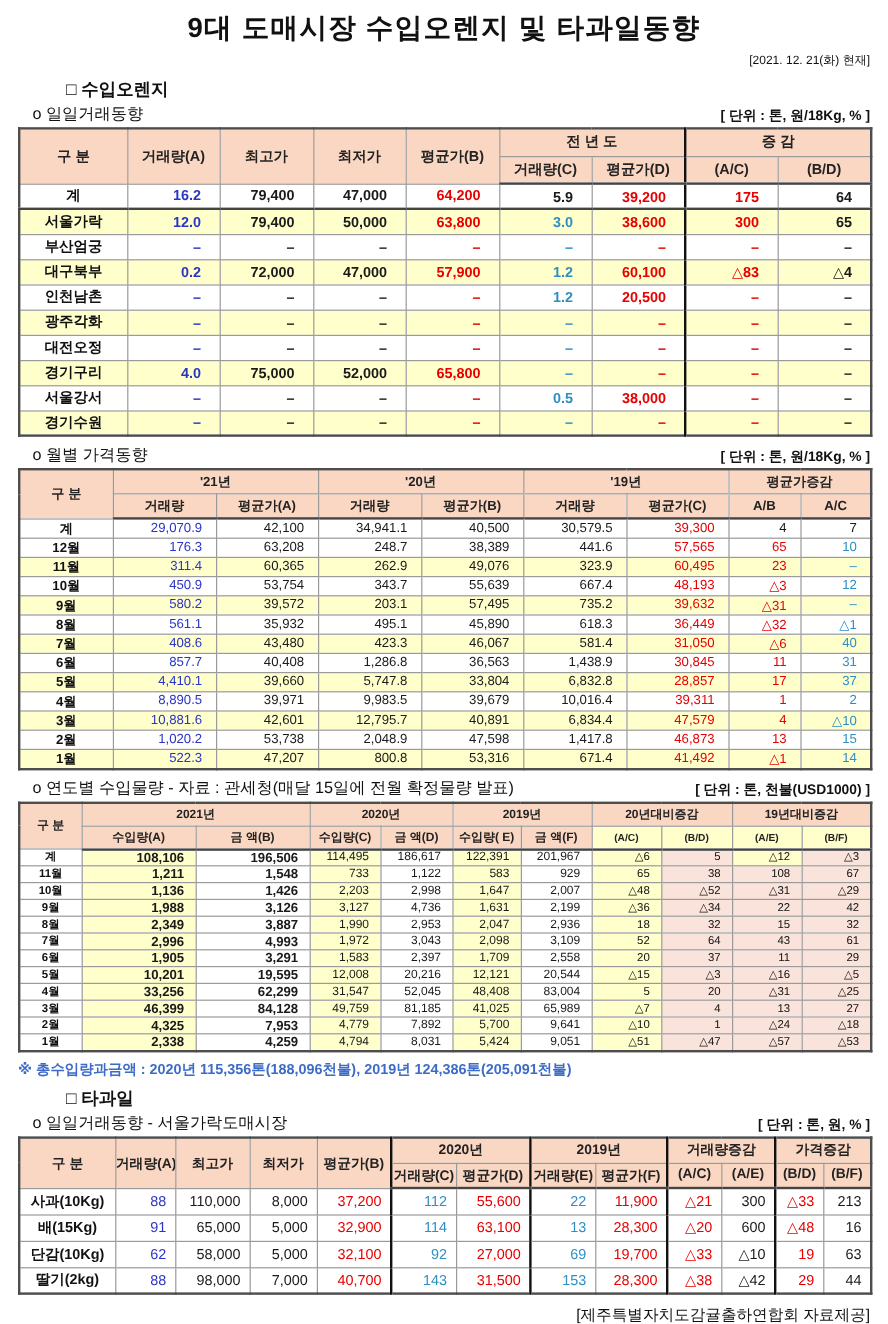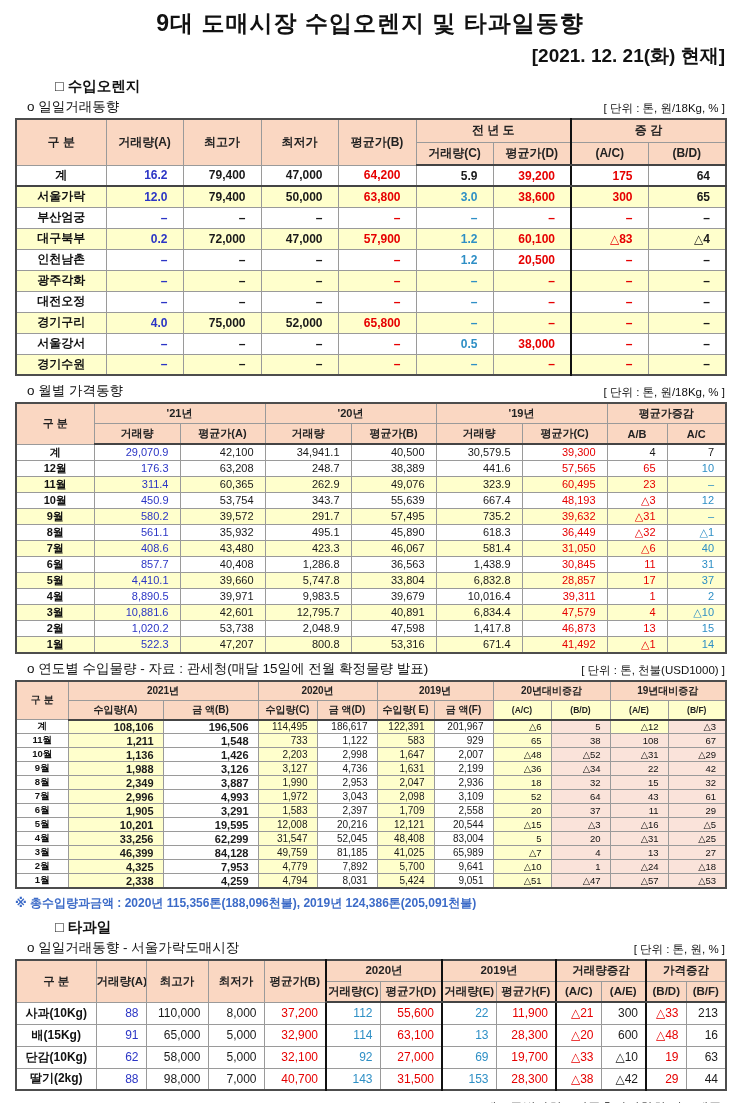--- a/index.html
+++ b/index.html
@@ -1,23 +1,23 @@
 <!DOCTYPE html>
 <html lang="ko" style="--header_bg: #FAD7C2; --zebra_yellow: #FFFFCC; --pink: #FAE3DA; --blue: #2B35C5; --teal: #2E8FC5; --red: #E60000; --note_blue: #3C6BC8;"><head>
 <meta charset="utf-8">
 <style>
   html,body{margin:0;padding:0;background:#fff;}
   .page{width:740px;height:1103px;box-sizing:border-box;padding:6px 15px 4px;
         font-family:"Liberation Sans","DejaVu Sans",sans-serif;color:#111;}
   .title{text-align:center;font-size:23px;font-weight:bold;letter-spacing:1px;margin:2px 0 4px;}
-  .date-note{text-align:right;font-size:19px;font-weight:bold;margin:0 0 8px;}
+  .date-note{text-align:right;font-size:10px;font-weight:normal;margin:0 0 8px;}
   .sec-head{font-size:14.5px;font-weight:bold;margin:6px 0 1px;padding-left:40px;}
   .sub-row{display:flex;justify-content:space-between;align-items:flex-end;margin:2px 0 2px;padding-left:12px;}
   .sub-head{font-size:13.5px;}
-  .unit{font-size:11.5px;font-weight:normal;}
+  .unit{font-size:11.5px;font-weight:bold;}
   .note{color:var(--note_blue);font-weight:bold;font-size:12px;margin:5px 0 2px;}
   .footer{text-align:right;font-size:13px;margin-top:8px;}
 
   table{border-collapse:collapse;table-layout:fixed;width:710px;border:2px solid #4d4d4d;margin-bottom:6px;}
   th,td{border:1px solid #9a9a9a;overflow:hidden;white-space:nowrap;box-sizing:border-box;}
   thead th{background:var(--header_bg);font-weight:bold;color:#222;text-align:center;padding:2px 0;}
   thead tr:last-child th{border-bottom:2px solid #444;}
   td{text-align:right;}
   .lab{text-align:center !important;padding:0 !important;font-weight:bold;}
   tr.bg-y td{background:var(--zebra_yellow);}
@@ -277,21 +277,21 @@
           <td class="c-k">55,639</td>
           <td class="c-k dl">667.4</td>
           <td class="c-r">48,193</td>
           <td class="c-r dl">△3</td>
           <td class="c-t">12</td>
         </tr>
         <tr class="bg-y">
           <td class="lab">9월</td>
           <td class="c-b">580.2</td>
           <td class="c-k">39,572</td>
-          <td class="c-k dl">291.7</td>
+          <td class="c-k dl">203.1</td>
           <td class="c-k">57,495</td>
           <td class="c-k dl">735.2</td>
           <td class="c-r">39,632</td>
           <td class="c-r dl">△31</td>
           <td class="c-t">–</td>
         </tr>
         <tr>
           <td class="lab">8월</td>
           <td class="c-b">561.1</td>
           <td class="c-k">35,932</td>

